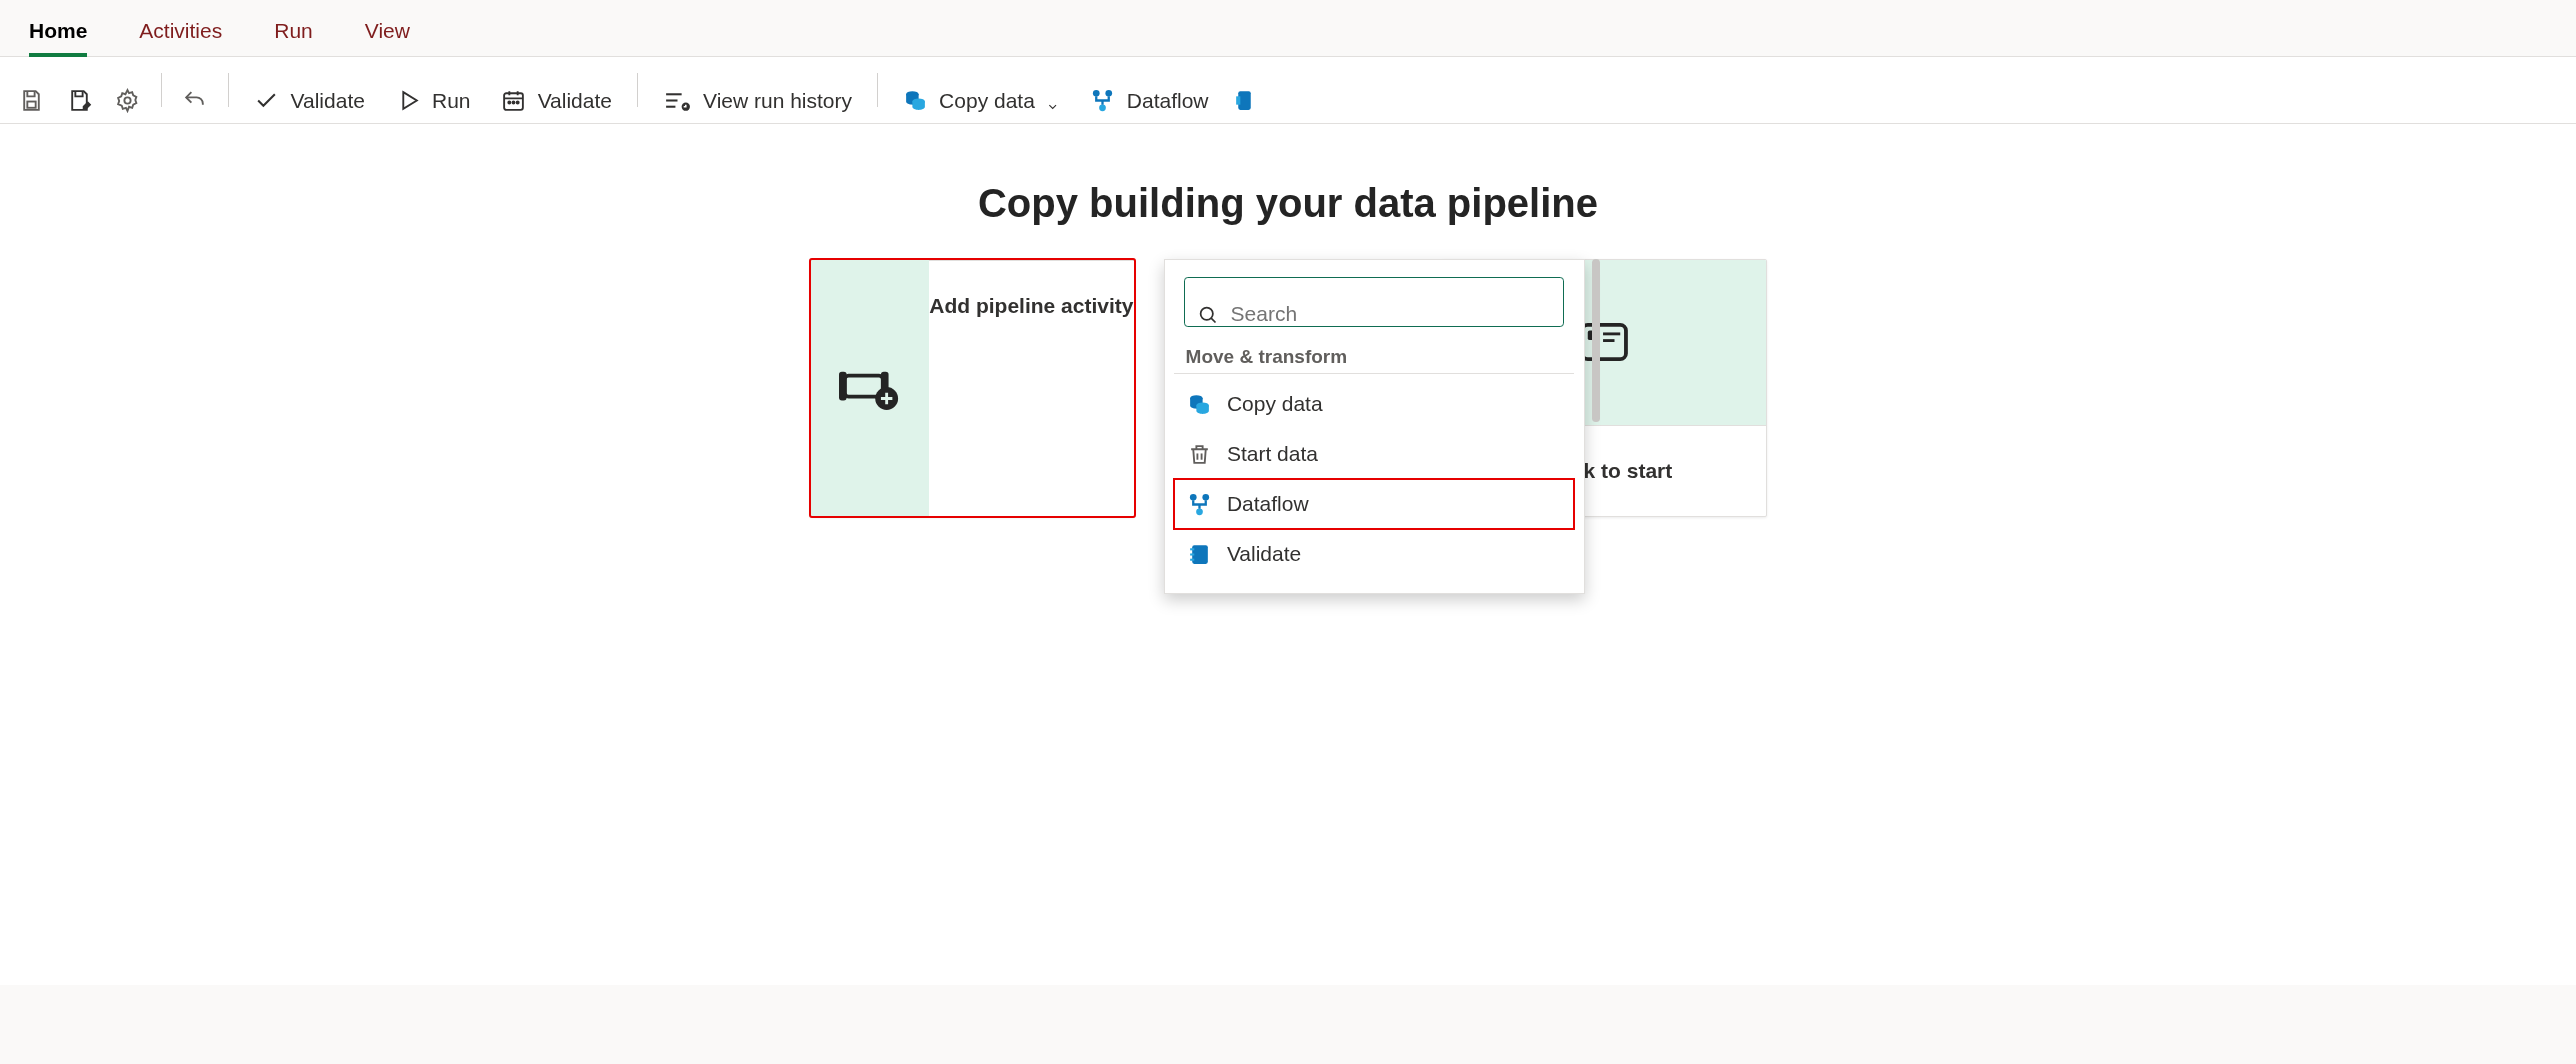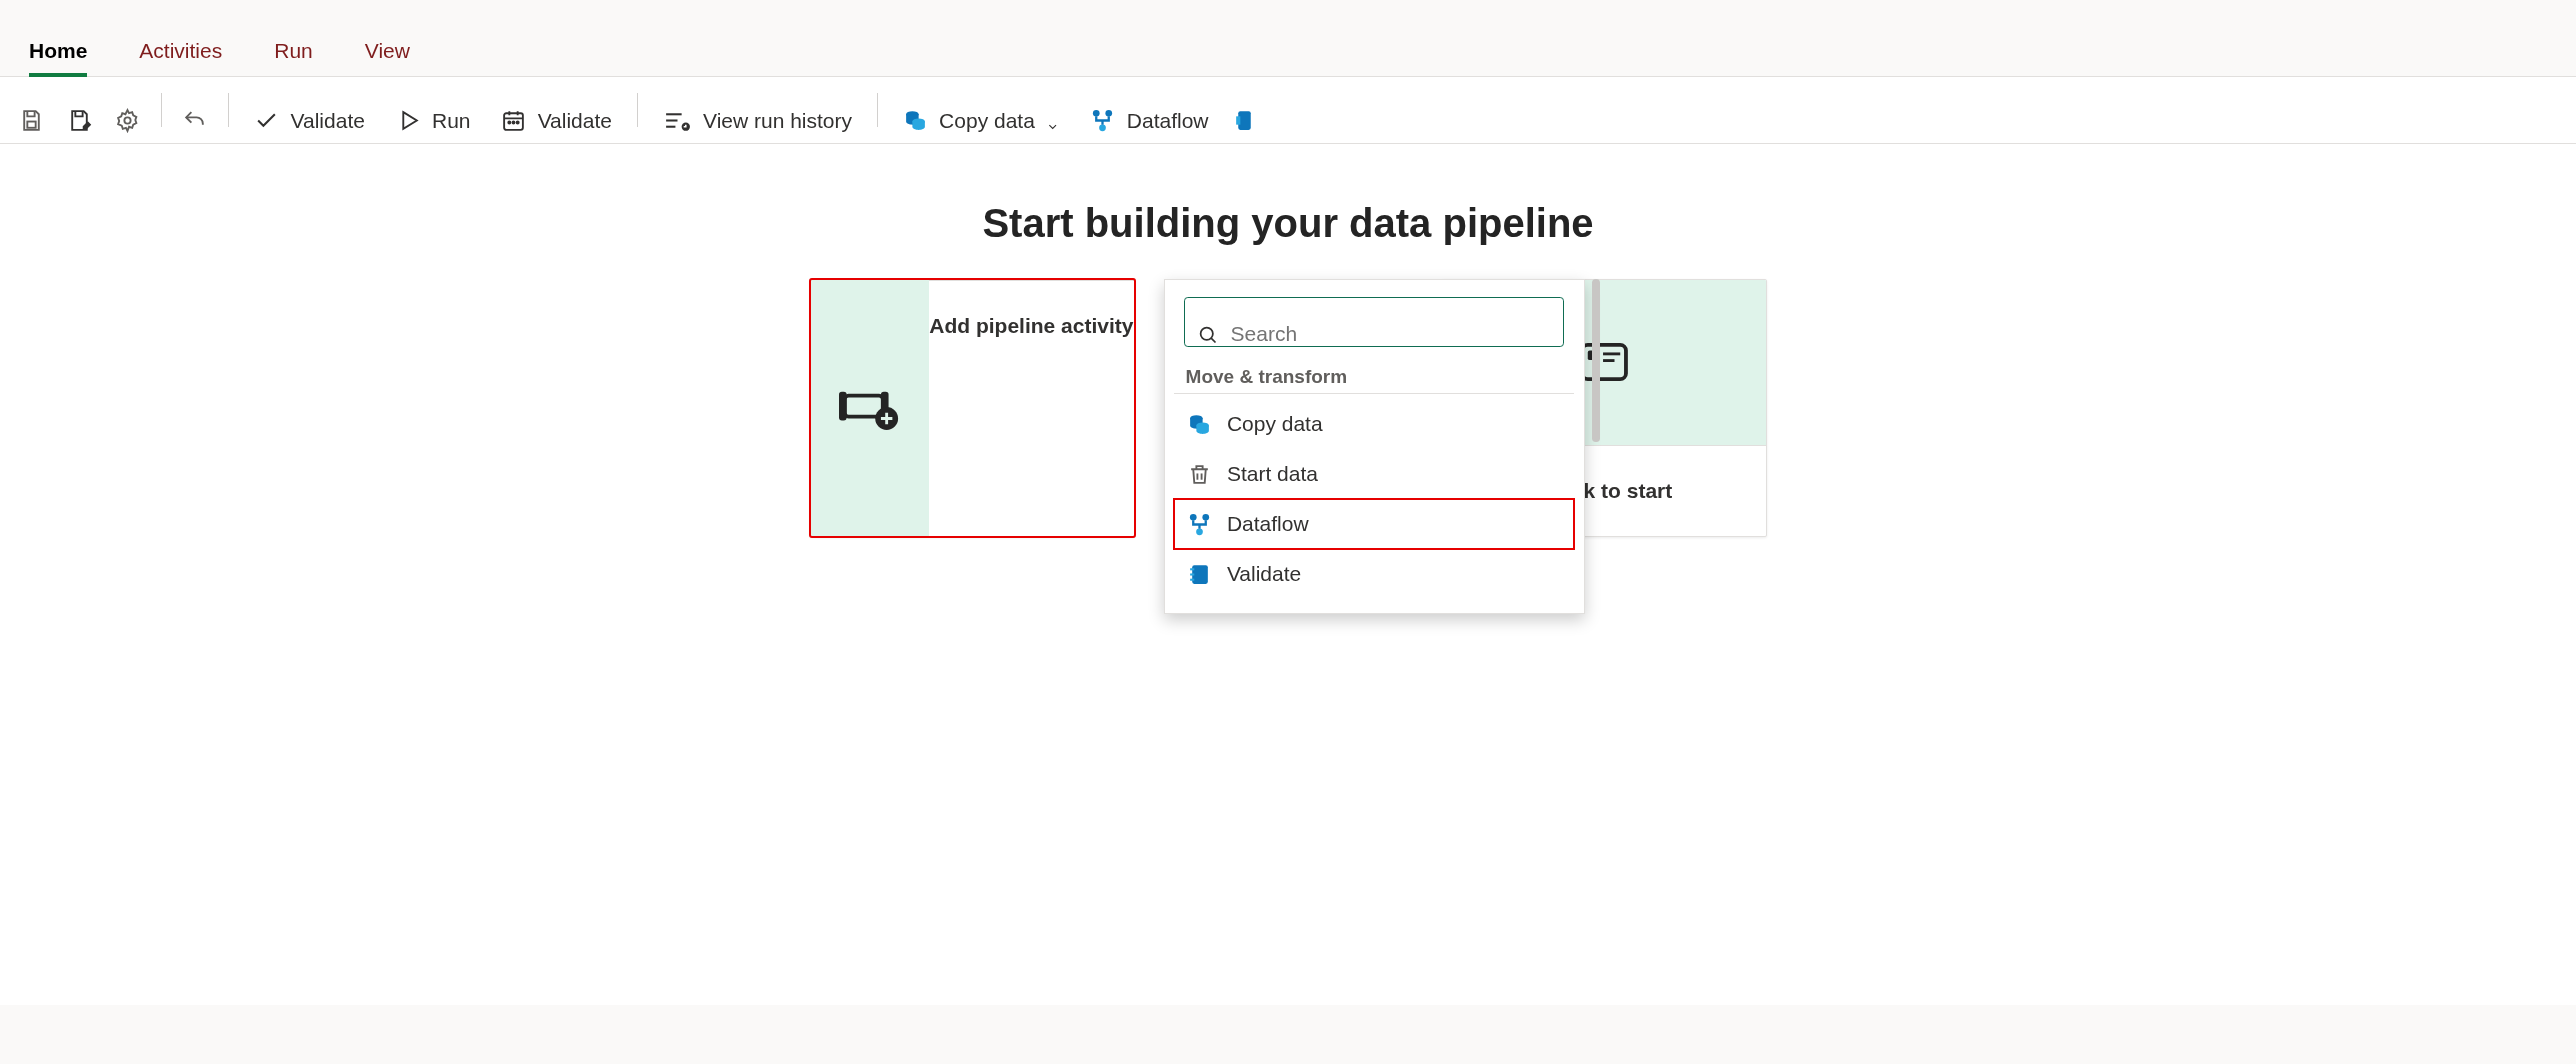--- a/index.html
+++ b/index.html
@@ -10,21 +10,20 @@
     overflow: hidden;
   }
   .tab-bar {
     display: flex;
     gap: 52px;
     padding: 13.4px 29px 0 29px;
     background: #faf9f8;
     border-bottom: 1px solid #e1dfdd;
     align-items: flex-end;
     height: 57px;
-    margin-top: 20px;
   }
   .tab {
     font-size: 21px;
     color: #7f1d1d;
     padding-bottom: 13.4px;
     cursor: pointer;
     position: relative;
   }
   .tab.active {
     font-weight: 600;
@@ -280,21 +279,21 @@
   </div>
   <div class="tool-btn icon-only">
     <svg width="19" height="25" viewBox="0 0 16 24">
         <rect x="2" y="3" width="12" height="18" rx="2" fill="#0e76bb"></rect>
         <rect x="0" y="8" width="4" height="8" fill="#29a7e0"></rect>
       </svg>
   </div>
 </div>
 
 <div class="content">
-  <div class="title">Start building your data pipeline</div>
+  <div class="title">Copy building your data pipeline</div>
 
   <div class="card-row">
 
     <div class="card red-box">
       <div class="img-area">
         <svg width="61" height="48" viewBox="0 0 64 50">
           <rect x="6" y="12" width="40" height="22" rx="4" fill="none" stroke="#242424" stroke-width="4"></rect>
           <rect x="0" y="8" width="8" height="30" rx="3" fill="#242424"></rect>
           <rect x="44" y="8" width="8" height="30" rx="3" fill="#242424"></rect>
           <circle cx="50" cy="36" r="12" fill="#242424"></circle>

